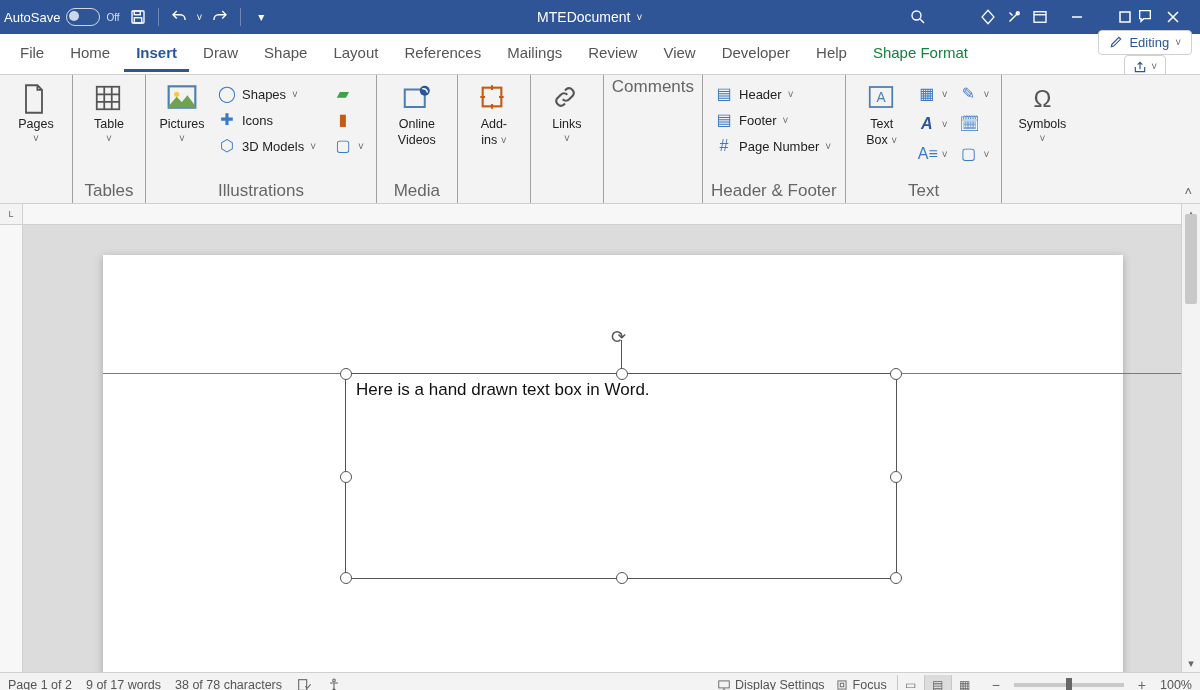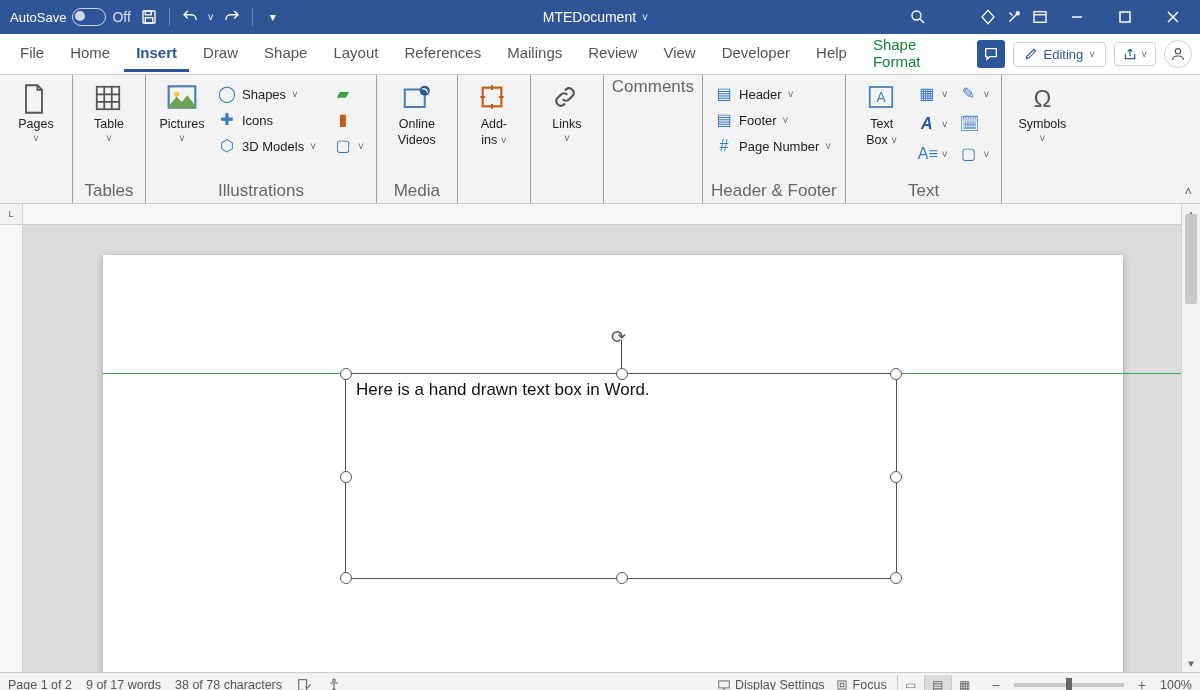--- a/index.html
+++ b/index.html
@@ -10,33 +10,33 @@
     --active-blue:#2b579a;
     --light-gray:#e6e6e6;
     --page-bg:#dcdcdc;
     --status-bg:#f3f3f3;
     --status-border:#cfcfcf;
     --text:#333;
     --green:#3fa24a;
   }
   html,body{margin:0;padding:0;width:1200px;height:690px;font-family:"Segoe UI",Arial,sans-serif;font-size:13px;color:var(--text);overflow:hidden;background:#fff;}
   .title-bar{height:34px;background:var(--title-blue);color:#fff;display:flex;align-items:center;padding:0 4px;gap:6px;}
-  .title-bar .autosave{display:flex;align-items:center;gap:6px;margin-left:6px;}
+  .title-bar .autosave{display:flex;align-items:center;gap:6px;}
   .toggle{width:32px;height:16px;border:1px solid #cfd6e6;border-radius:9px;position:relative;display:inline-block;}
   .toggle::after{content:"";position:absolute;left:2px;top:2px;width:10px;height:10px;border-radius:50%;background:#cfd6e6;}
   .tb-icon{width:24px;height:24px;display:flex;align-items:center;justify-content:center;cursor:pointer;border-radius:2px;}
   .tb-sep{width:1px;height:18px;background:rgba(255,255,255,.3);margin:0 2px;}
   .doc-name{margin-left:auto;margin-right:auto;display:flex;align-items:center;gap:6px;font-size:14px;}
   .title-right{display:flex;align-items:center;gap:2px;}
   .winbtn{width:46px;height:34px;display:flex;align-items:center;justify-content:center;cursor:pointer;}
   .tabs{height:40px;background:#fff;border-bottom:1px solid var(--ribbon-border);display:flex;align-items:center;padding:0 8px;gap:2px;}
   .tab{padding:8px 12px;cursor:pointer;color:#555;border-bottom:3px solid transparent;font-size:15px;}
   .tab.active{color:var(--active-blue);font-weight:600;border-bottom-color:var(--active-blue);}
   .tab.context{color:#15803d;}
-  .tabs-right{margin-left:auto;display:flex;align-items:center;gap:8px;}
+  .tabs-right{margin-left:auto;display:flex;align-items:center;gap:0;flex-direction:column;}
   .comments-btn{width:28px;height:28px;background:var(--active-blue);border-radius:3px;display:flex;align-items:center;justify-content:center;color:#fff;cursor:pointer;}
   .editing-btn{border:1px solid var(--ribbon-border);border-radius:4px;padding:4px 10px;display:flex;align-items:center;gap:6px;color:var(--active-blue);cursor:pointer;background:#fff;}
   .share-btn{border:1px solid var(--ribbon-border);border-radius:4px;padding:4px 8px;display:flex;align-items:center;gap:4px;cursor:pointer;color:var(--active-blue);}
   .profile-btn{width:26px;height:26px;border:1px solid var(--ribbon-border);border-radius:50%;display:flex;align-items:center;justify-content:center;cursor:pointer;}
   .ribbon{height:128px;background:var(--ribbon-bg);border-bottom:1px solid var(--ribbon-border);display:flex;position:relative;}
   .group{display:flex;flex-direction:column;border-right:1px solid var(--group-border);padding:2px 8px 0 8px;}
   .group-body{flex:1;display:flex;align-items:flex-start;gap:4px;}
   .group-label{height:20px;text-align:center;font-size:17px;color:#666;padding-bottom:2px;}
   .big-btn{display:flex;flex-direction:column;align-items:center;justify-content:flex-start;width:56px;height:94px;padding-top:6px;cursor:pointer;border-radius:3px;gap:2px;font-size:12.5px;color:#222;}
   .big-btn .ic{width:32px;height:32px;font-size:26px;line-height:32px;text-align:center;color:#444;}
@@ -75,21 +75,21 @@
   .sbtn{display:flex;align-items:center;gap:4px;cursor:pointer;}
   svg{display:block;}
 </style>
 </head>
 <body>
 
 <div class="title-bar">
   <div class="autosave">
     <span>AutoSave</span>
     <span class="toggle"></span>
-    <span style="font-size:14px;opacity:.8">Off</span>
+    <span style="font-size:10px;opacity:.8">Off</span>
   </div>
   <span class="tb-icon">
     <svg width="18" height="18" viewBox="0 0 24 24" fill="none" stroke="#fff" stroke-width="1.8">
         <rect x="4" y="4" width="16" height="16" rx="1"></rect>
         <rect x="7" y="4" width="8" height="5"></rect>
         <rect x="7" y="13" width="10" height="7"></rect>
       </svg>
   </span>
   <span class="tb-sep"></span>
   <span class="tb-icon">

